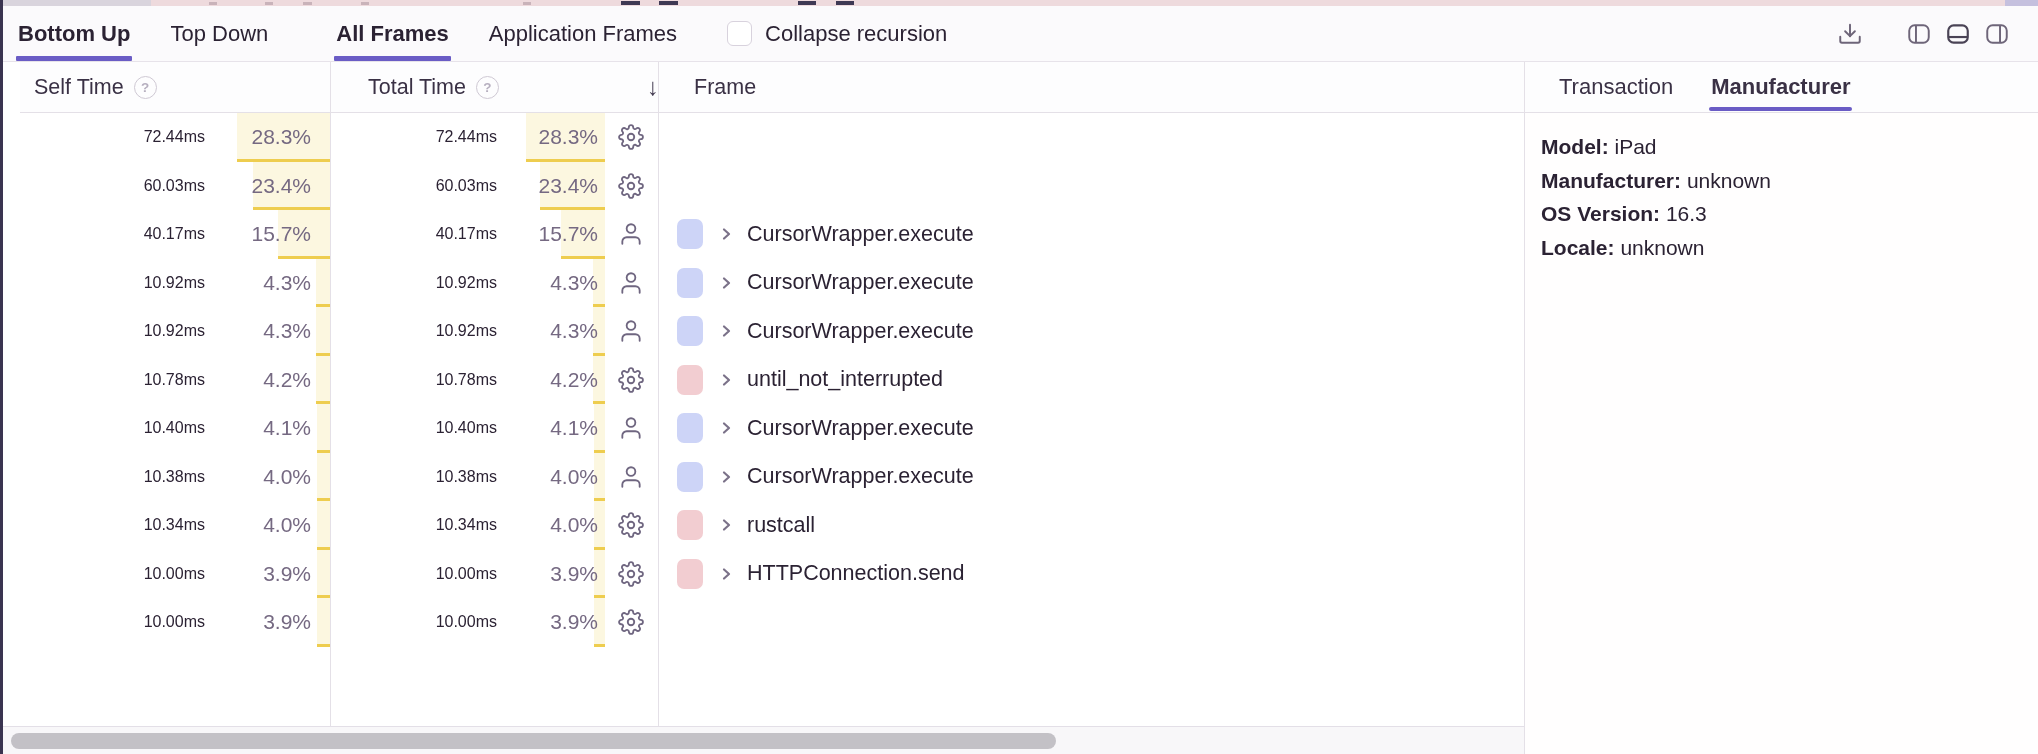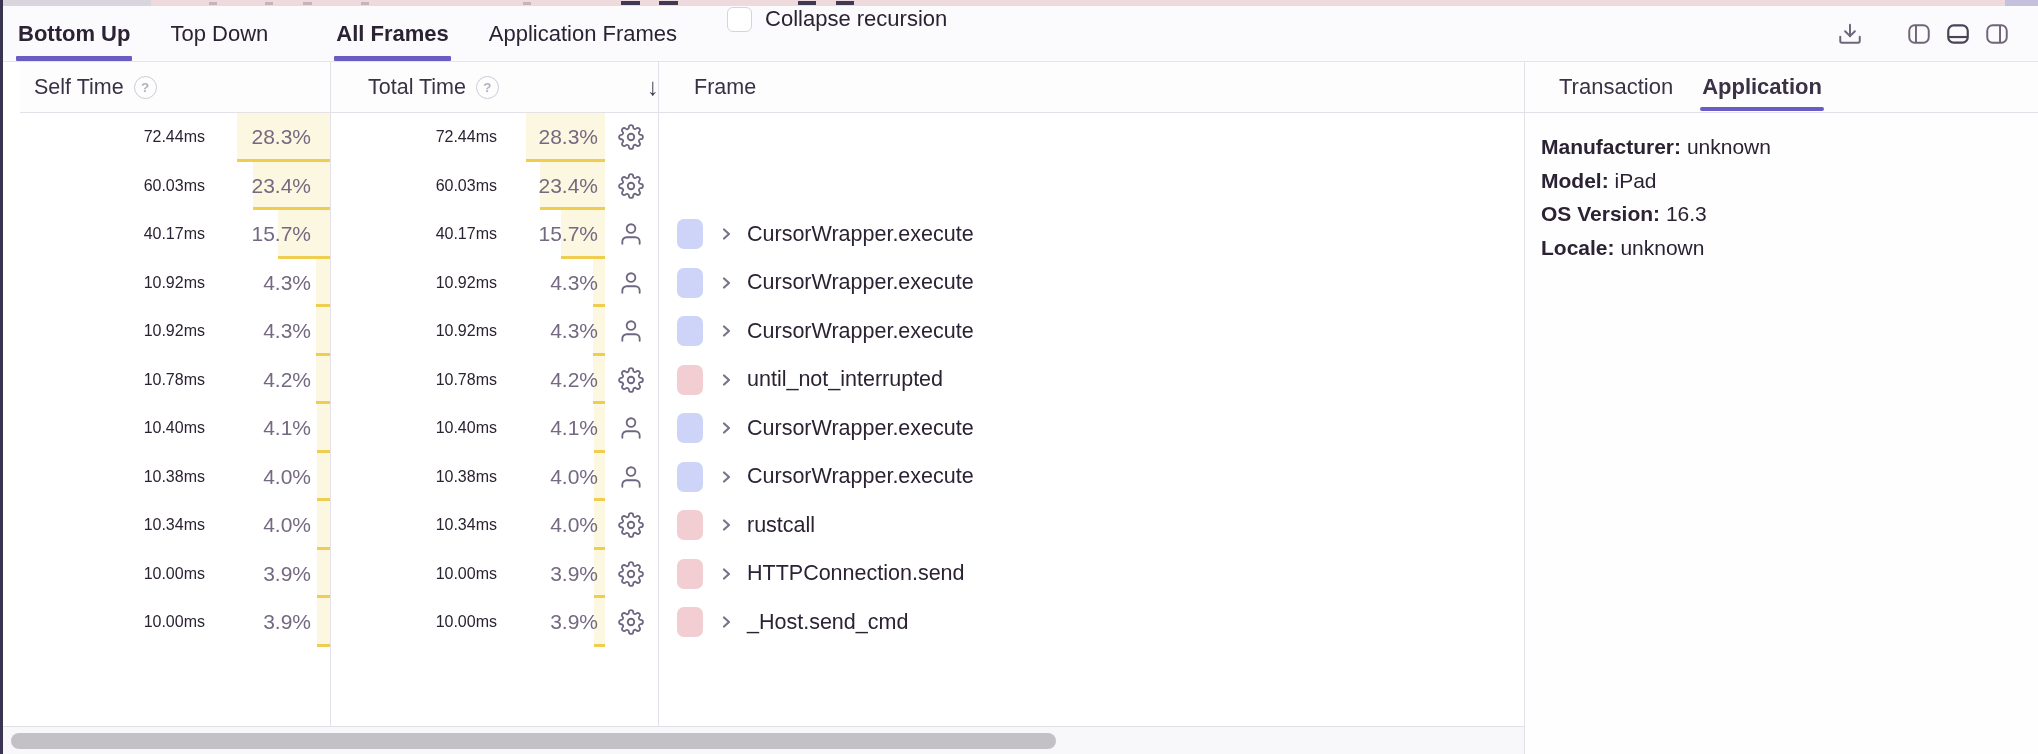--- a/index.html
+++ b/index.html
@@ -12,40 +12,40 @@
 
   
   .top-strip { position:absolute; left:3px; top:0; right:0; height:6px; background:#eedadd; z-index:30; }
   .top-strip .seg-light { position:absolute; left:0; top:0; width:148px; height:6px; background:#d9d4dd; }
   .top-strip .seg-purple { position:absolute; right:0; top:0; width:33px; height:6px; background:#c5c0de; }
   .top-strip .mark { position:absolute; top:1px; height:4px; background:#3f3954; }
   .top-strip .tick { position:absolute; top:2px; height:3px; background:#c9b3ba; }
 
   
   .toolbar { position:absolute; left:3px; top:6px; right:0; height:56px; background:#fbfafc;
-    border-bottom:1px solid #e7e3ea; display:flex; align-items:flex-start; padding-left:13px; font-size:22px; }
+    border-bottom:1px solid #e7e3ea; display:flex; align-items:center; padding-left:13px; font-size:22px; }
   .tab { position:relative; height:100%; display:flex; align-items:center; padding:0 2px; margin-right:36px; cursor:pointer; white-space:nowrap; }
   .tab.bold { font-weight:700; }
   .tab.active::after { content:""; position:absolute; left:0; right:0; bottom:0; height:5px; background:#6a5cc5; border-radius:1px; }
   .tab.grp { margin-left:28px; }
   .collapse-wrap { display:flex; align-items:center; margin-left:12px; }
   .checkbox { width:25px; height:25px; border:1px solid #d8d2dd; border-radius:6px; background:#fff; margin-right:13px; }
   .toolbar-icons { position:absolute; right:28px; top:0; height:56px; display:flex; align-items:center; gap:12px; color:#6e6579; }
   .toolbar-icons .ticon { width:27px; height:27px; display:flex; align-items:center; justify-content:center; cursor:pointer; }
   .toolbar-icons .ticon svg { width:26px; height:26px; }
   .toolbar-icons .dl { margin-right:30px; }
   .toolbar-icons .darker { color:#4a4355; }
 
   
   .thead { position:absolute; left:3px; top:62px; right:0; height:51px; background:#fdfdfe;
     border-bottom:1px solid #e4e0e7; display:flex; font-size:21.5px; color:#3a3145; z-index:10;margin-left:17px; }
   .h-self  { width:327px; position:relative; display:flex; align-items:center; padding-left:14px; gap:10px; }
   .h-total { width:328px; position:relative; display:flex; align-items:center; padding-left:21px; gap:10px; }
   .h-frame { width:866px; display:flex; align-items:center; padding-left:19px; }
-  .h-side  { flex:1; display:flex; align-items:center; padding-left:16px; gap:25px; font-size:22px; }
+  .h-side  { flex:1; display:flex; align-items:center; padding-left:16px; gap:34px; font-size:22px; }
   .help { width:23px; height:23px; border:1.5px solid #cfc9d4; border-radius:50%; color:#b6afbf;
     font-size:13.5px; font-weight:700; display:flex; align-items:center; justify-content:center; cursor:pointer; }
   .sort-arrow { position:absolute; right:16px; font-size:24px; color:#453c52; cursor:pointer; }
   .stab { position:relative; height:100%; display:flex; align-items:center; padding:0 2px; cursor:pointer; }
   .stab.bold { font-weight:700; }
   .stab.active::after { content:""; position:absolute; left:0; right:0; bottom:1px; height:4px; background:#6a5cc5; border-radius:2px; }
 
   
   .vline { position:absolute; top:62px; width:1px; background:#e4e0e7; z-index:12; }
   .vl1 { left:330px; height:664px; }
@@ -154,21 +154,21 @@
     <div class="h-total">
       <span>Total Time</span>
       <span class="help">?</span>
       <span class="sort-arrow">↓</span>
     </div>
     <div class="h-frame">
       <span>Frame</span>
     </div>
     <div class="h-side">
       <div class="stab">Transaction</div>
-      <div class="stab bold active">Application</div>
+      <div class="stab bold active">Manufacturer</div>
     </div>
   </div>
 
   <div class="vline vl1"></div>
   <div class="vline vl2"></div>
   <div class="vline vl3"></div>
 
   <div class="tbody" id="tbody">
     <div class="row">
       <div class="cell cself">
@@ -442,36 +442,27 @@
         <div class="bar" style="width: 10.8px;"></div>
         <span class="ms">10.00ms</span>
         <span class="pct">3.9%</span>
         <span class="ricon">
             <svg viewBox="0 0 24 24" fill="none" stroke="currentColor" stroke-width="1.7" stroke-linecap="round" stroke-linejoin="round">
               <circle cx="12" cy="12" r="3"></circle>
               <path d="M19.4 15a1.65 1.65 0 0 0 .33 1.82l.06.06a2 2 0 0 1 0 2.83 2 2 0 0 1-2.83 0l-.06-.06a1.65 1.65 0 0 0-1.82-.33 1.65 1.65 0 0 0-1 1.51V21a2 2 0 0 1-2 2 2 2 0 0 1-2-2v-.09A1.65 1.65 0 0 0 9 19.4a1.65 1.65 0 0 0-1.82.33l-.06.06a2 2 0 0 1-2.83 0 2 2 0 0 1 0-2.83l.06-.06a1.65 1.65 0 0 0 .33-1.82 1.65 1.65 0 0 0-1.51-1H3a2 2 0 0 1-2-2 2 2 0 0 1 2-2h.09A1.65 1.65 0 0 0 4.6 9a1.65 1.65 0 0 0-.33-1.82l-.06-.06a2 2 0 0 1 0-2.83 2 2 0 0 1 2.83 0l.06.06a1.65 1.65 0 0 0 1.82.33H9a1.65 1.65 0 0 0 1-1.51V3a2 2 0 0 1 2-2 2 2 0 0 1 2 2v.09a1.65 1.65 0 0 0 1 1.51 1.65 1.65 0 0 0 1.82-.33l.06-.06a2 2 0 0 1 2.83 0 2 2 0 0 1 0 2.83l-.06.06a1.65 1.65 0 0 0-.33 1.82V9a1.65 1.65 0 0 0 1.51 1H21a2 2 0 0 1 2 2 2 2 0 0 1-2 2h-.09a1.65 1.65 0 0 0-1.51 1z"></path>
             </svg>
           </span>
       </div>
-      <div class="cell cframe">
-        <span class="swatch pink"></span>
-        <span class="chev">
-          <svg viewBox="0 0 16 16" fill="none" stroke="currentColor" stroke-width="2.2" stroke-linecap="round" stroke-linejoin="round">
-              <path d="M6 3.5L11 8l-5 4.5"></path>
-            </svg>
-        </span>
-        <span class="fname">_Host.send_cmd</span>
-      </div>
     </div>
   </div>
 
   <div class="side">
     <div class="env">
+      <div><b>Model:</b> <span>iPad</span></div>
       <div><b>Manufacturer:</b> <span>unknown</span></div>
-      <div><b>Model:</b> <span>iPad</span></div>
       <div><b>OS Version:</b> <span>16.3</span></div>
       <div><b>Locale:</b> <span>unknown</span></div>
     </div>
   </div>
 
   <div class="hscroll">
     <div class="hthumb"></div>
   </div>
 </div>
 

